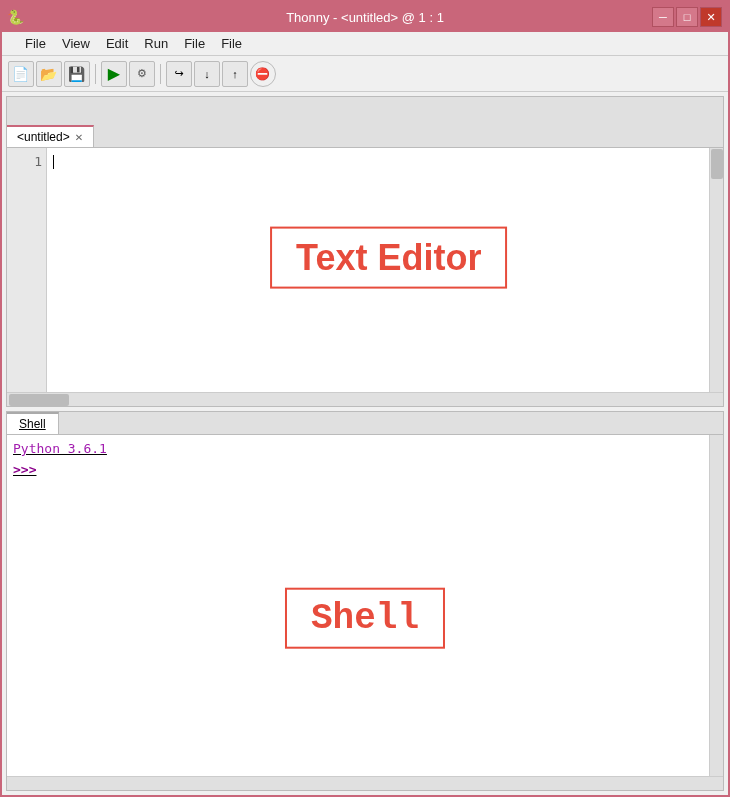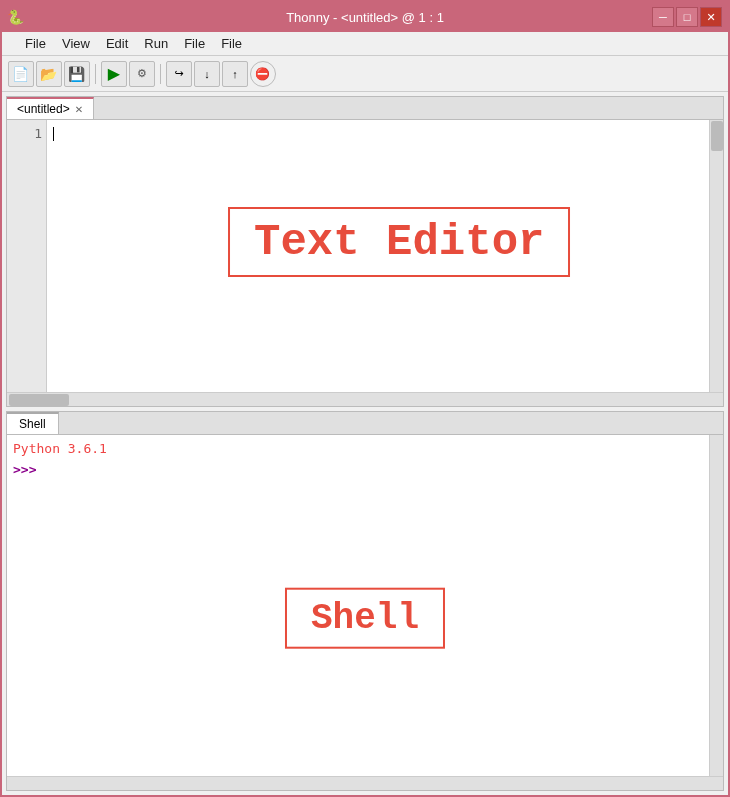--- a/index.html
+++ b/index.html
@@ -156,20 +156,21 @@
       border-top: 1px solid #bbb;
       cursor: pointer;
       font-size: 12px;
       display: flex;
       align-items: center;
       gap: 5px;
     }
     .tab.active {
       background: white;
       border-top: 2px solid #c9667a;
+      margin-top: 28px;
     }
     .tab-close {
       font-size: 10px;
       color: #666;
       cursor: pointer;
     }
 
     .editor-body {
       display: flex;
       flex: 1;
@@ -209,24 +210,24 @@
     .editor-annotation {
       position: absolute;
       top: 50%;
       left: 50%;
       transform: translate(-40%, -70%);
       border: 2px solid #e74c3c;
       padding: 8px 24px;
       background: rgba(255,255,255,0.9);
     }
     .editor-annotation-text {
-      font-size: 44px;
+      font-size: 36px;
       font-weight: bold;
       color: #e74c3c;
-      font-family: Liberation Mono, monospace;
+      font-family: Liberation Sans, sans-serif;
     }
 
     
     .vscrollbar {
       width: 14px;
       background: #e0e0e0;
       border-left: 1px solid #ccc;
       flex-shrink: 0;
       position: relative;
     }
@@ -256,20 +257,21 @@
     }
 
     
     .shell-pane {
       background: #f0f0f0;
       height: 380px;
       display: flex;
       flex-direction: column;
       border: 1px solid #bbb;
       flex-shrink: 0;
+      text-decoration: underline;
     }
     .shell-tab-bar {
       display: flex;
       background: #e0e0e0;
       border-bottom: 1px solid #bbb;
       flex-shrink: 0;
     }
     .shell-tab {
       padding: 3px 12px;
       background: #f5f5f5;
@@ -289,21 +291,21 @@
       position: relative;
     }
     .shell-text {
       flex: 1;
       padding: 4px 6px;
       font-family: monospace;
       font-size: 13px;
       line-height: 1.6;
     }
     .shell-python-version {
-      color: #ef4444;
+      color: #a21caf;
     }
     .shell-prompt {
       color: #8b008b;
       font-weight: bold;
     }
 
     .shell-annotation {
       position: absolute;
       top: 50%;
       left: 50%;

